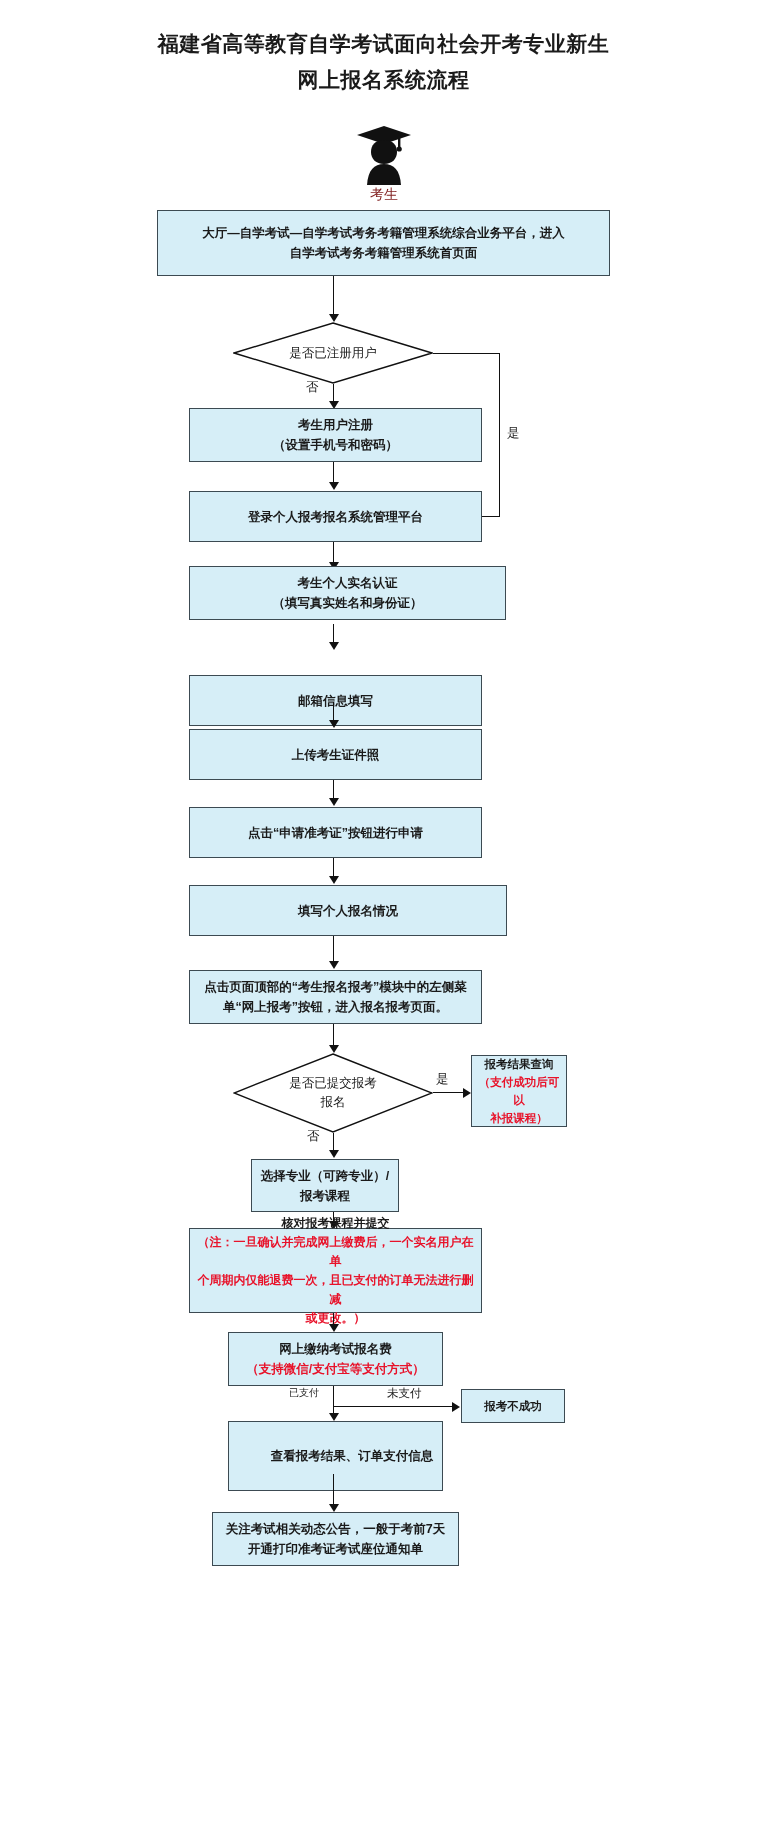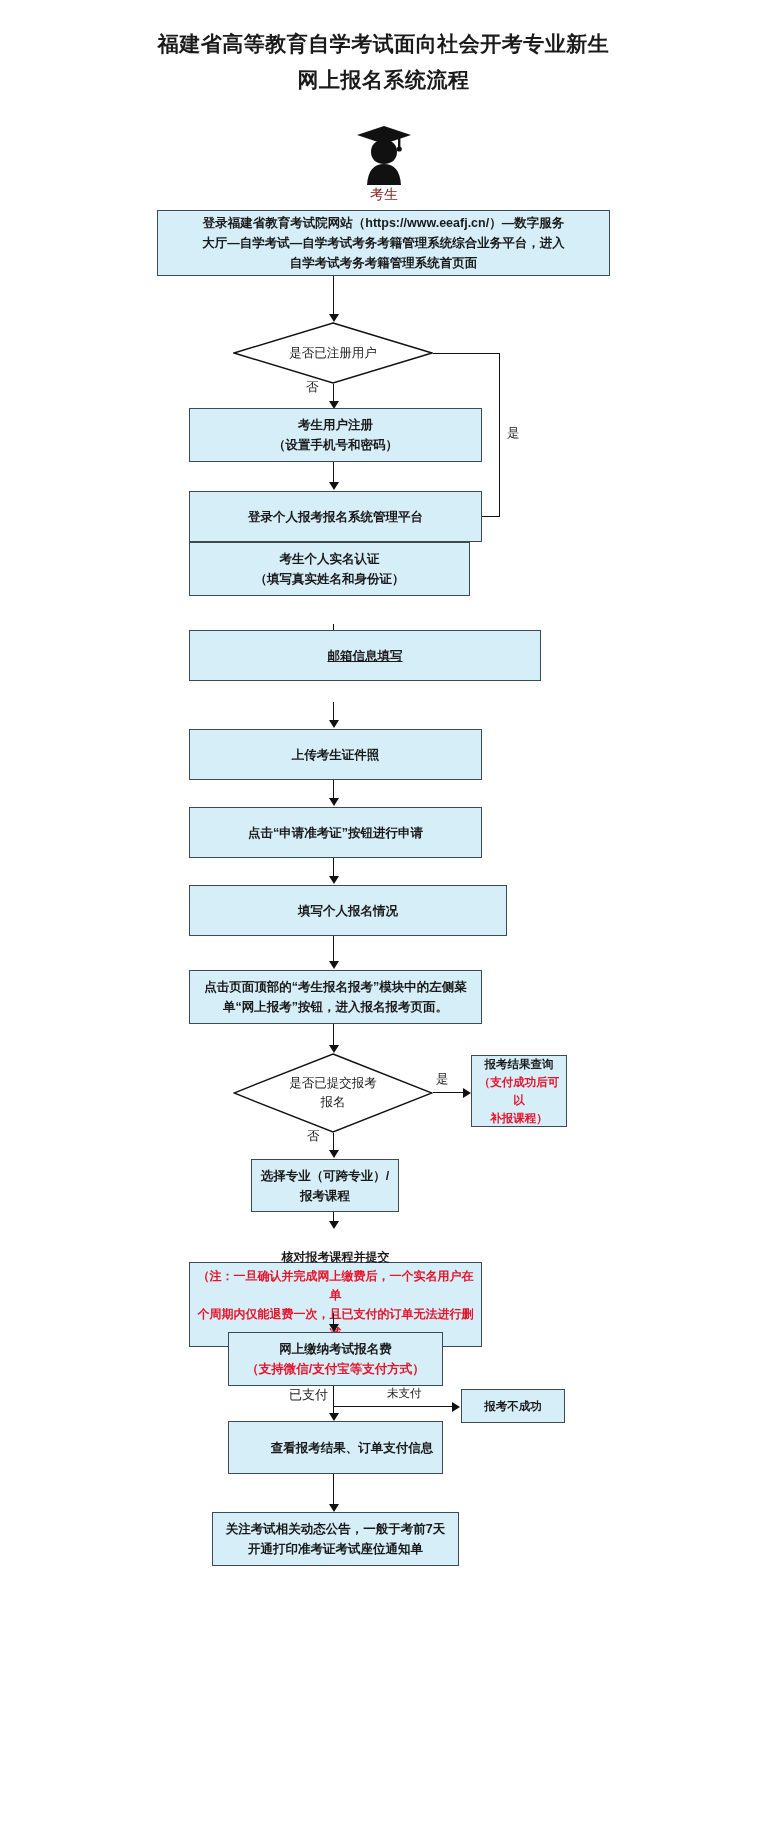--- a/index.html
+++ b/index.html
@@ -146,21 +146,20 @@
       <rect x="44" y="11" width="2.4" height="13" fill="#111"></rect>
       <circle cx="45.2" cy="25" r="2.6" fill="#111"></circle>
       <path d="M30 16 C21 16 17 21 17 28 C17 35 22 40 30 40 C38 40 43 35 43 28 C43 21 39 16 30 16 Z" fill="#111"></path>
       <path d="M30 40 C20 40 14 46 13 61 L47 61 C46 46 40 40 30 40 Z" fill="#111"></path>
     </svg>
   </div>
   <div class="actor-label">考生</div>
 
   <div class="box" style="left:157px; top:210px; width:453px; height:66px; font-weight:700;">
     <div class="inner">
-      <span class="line">登录福建省教育考试院网站（https://www.eeafj.cn/）—数字服务</span>
       <span class="line">大厅—自学考试—自学考试考务考籍管理系统综合业务平台，进入</span>
       <span class="line">自学考试考务考籍管理系统首页面</span>
     </div>
   </div>
 
   <div class="vline" style="left:333px; top:276px; height:38px;"></div>
   <div class="arrow-down" style="left:328.5px; top:314px;"></div>
 
   <div class="diamond" style="left:233px; top:322px; width:200px; height:62px;">
     <svg width="200" height="62" viewBox="0 0 200 62" xmlns="http://www.w3.org/2000/svg">
@@ -191,31 +190,31 @@
 
   <div class="box" style="left:189px; top:491px; width:293px; height:51px;">
     <div class="inner">
       <span class="line">登录个人报考报名系统管理平台</span>
     </div>
   </div>
 
   <div class="vline" style="left:333px; top:542px; height:20px;"></div>
   <div class="arrow-down" style="left:328.5px; top:562px;"></div>
 
-  <div class="box" style="left:189px; top:542px; width:281px; height:54px;">
+  <div class="box" style="left:189px; top:566px; width:317px; height:54px;">
     <div class="inner">
       <span class="line">考生个人实名认证</span>
       <span class="line">（填写真实姓名和身份证）</span>
     </div>
   </div>
 
   <div class="vline" style="left:333px; top:624px; height:18px;"></div>
   <div class="arrow-down" style="left:328.5px; top:642px;"></div>
 
-  <div class="box" style="left:189px; top:630px; width:352px; height:51px;text-decoration:underline;">
+  <div class="box" style="left:189px; top:675px; width:293px; height:51px;">
     <div class="inner">
       <span class="line">邮箱信息填写</span>
     </div>
   </div>
 
   <div class="vline" style="left:333px; top:702px; height:18px;"></div>
   <div class="arrow-down" style="left:328.5px; top:720px;"></div>
 
   <div class="box" style="left:189px; top:729px; width:293px; height:51px;">
     <div class="inner">
@@ -285,54 +284,54 @@
   <div class="box" style="left:251px; top:1159px; width:148px; height:53px;">
     <div class="inner">
       <span class="line">选择专业（可跨专业）/</span>
       <span class="line">报考课程</span>
     </div>
   </div>
 
   <div class="vline" style="left:333px; top:1212px; height:12px;"></div>
   <div class="arrow-down" style="left:328.5px; top:1221px;"></div>
 
-  <div class="box" style="left:189px; top:1228px; width:293px; height:85px; font-size:12px; line-height:19px;margin-top:34px;">
+  <div class="box" style="left:189px; top:1228px; width:293px; height:85px; font-size:12px; line-height:19px;">
     <div class="inner">
       <span class="linew">核对报考课程并提交</span>
       <span class="linew note-red">（注：一旦确认并完成网上缴费后，一个实名用户在单</span>
       <span class="linew note-red">个周期内仅能退费一次，且已支付的订单无法进行删减</span>
       <span class="linew note-red">或更改。）</span>
     </div>
   </div>
 
   <div class="vline" style="left:333px; top:1313px; height:14px;"></div>
   <div class="arrow-down" style="left:328.5px; top:1324px;"></div>
 
   <div class="box" style="left:228px; top:1332px; width:215px; height:54px;align-items:center;">
     <div class="inner">
       <span class="line">网上缴纳考试报名费</span>
       <span class="line note-red">（支持微信/支付宝等支付方式）</span>
     </div>
   </div>
 
   <div class="vline" style="left:333px; top:1386px; height:30px;"></div>
   <div class="arrow-down" style="left:328.5px; top:1413px;"></div>
-  <div class="edge-label" style="left:289px; top:1386px; font-size:13px;">已支付</div>
+  <div class="edge-label" style="left:289px; top:1386px; font-size:10px;">已支付</div>
 
   <div class="hline" style="left:333px; top:1406px; width:123px;"></div>
   <div class="arrow-right" style="left:452px; top:1401.5px;"></div>
   <div class="edge-label" style="left:387px; top:1386px; font-size:11.5px;">未支付</div>
 
   <div class="box" style="left:461px; top:1389px; width:104px; height:34px; font-size:11.5px;">
     <div class="inner">
       <span class="line">报考不成功</span>
     </div>
   </div>
 
-  <div class="box" style="left:228px; top:1421px; width:215px; height:53px;padding-left:39px;">
+  <div class="box" style="left:228px; top:1421px; width:215px; height:70px;padding-left:39px;">
     <div class="inner">
       <span class="line">查看报考结果、订单支付信息</span>
     </div>
   </div>
 
   <div class="vline" style="left:333px; top:1474px; height:32px;"></div>
   <div class="arrow-down" style="left:328.5px; top:1504px;"></div>
 
   <div class="box" style="left:212px; top:1512px; width:247px; height:54px;">
     <div class="inner">

